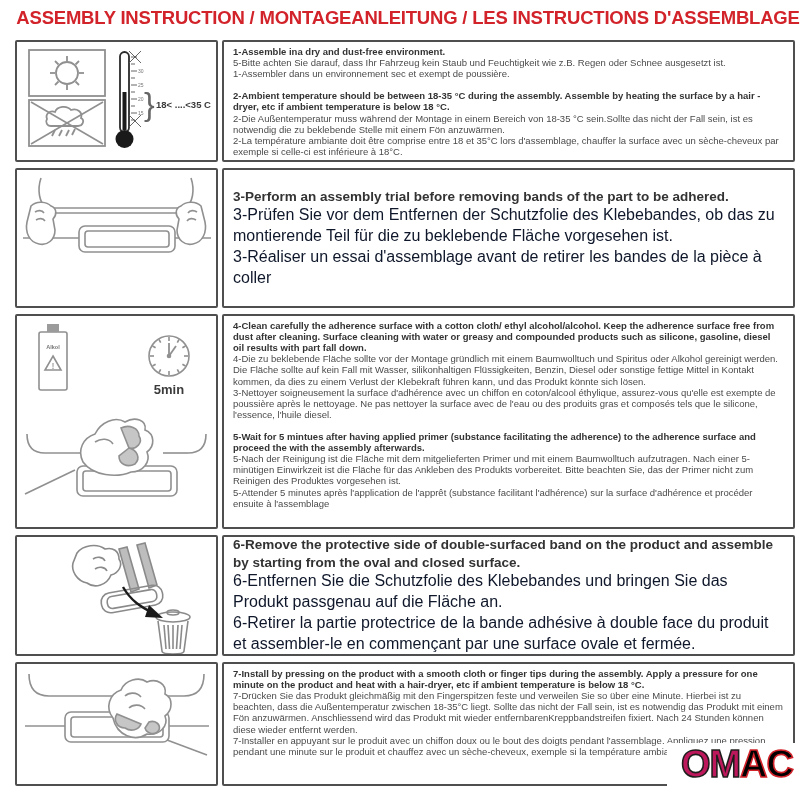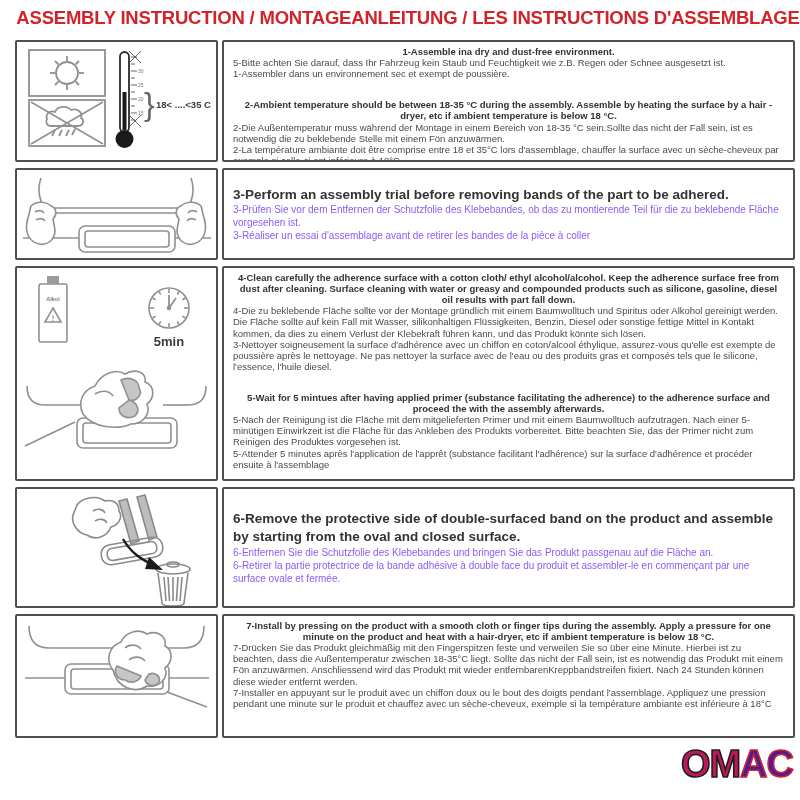--- a/index.html
+++ b/index.html
@@ -12,38 +12,38 @@
     text-align: center; font-size: 18.5px; font-weight: bold;
     letter-spacing: -0.2px; white-space: nowrap; color: #d2232a;
   }
 
   .table { position: absolute; left: 15px; top: 40px; width: 780px;
     display: flex; flex-direction: column; gap: 6px; }
   .row { display: flex; gap: 4px; }
   .cell { border: 2px solid #4f4f4f; border-radius: 2px; background: #fff; }
   .cell-left { width: 203px; flex: none; display: flex; align-items: flex-start; justify-content: center; overflow: hidden; }
   .cell-right { flex: 1; padding: 4px 9px; overflow: hidden; }
-  .r1 { height: 122px; } .r2 { height: 92px; } .r3 { height: 215px; }
+  .r1 { height: 122px; } .r2 { height: 140px; } .r3 { height: 215px; }
   .r4 { height: 121px; } .r5 { height: 124px; }
 
   .t-small p { font-size: 9.5px; line-height: 1.17; color: #4a4a4a; }
-  .t-small p.en { font-weight: bold; color: #333; text-align: center; }
-  .sec + .sec { margin-top: 20px; }
+  .t-small p.en { font-weight: bold; color: #333; }
+  .sec + .sec { margin-top: 11px; }
   .v-center { display: flex; flex-direction: column; justify-content: center; }
-  .t-large p { font-size: 10px; line-height: 1.3; color: #8b5cf6; }
+  .t-large p { font-size: 16px; line-height: 1.3; color: #0f172a; }
   .t-large p.en { font-weight: bold; font-size: 13.5px; color: #333; }
 
   .logo {
     position: absolute; right: 5px; top: 743px; z-index: 5;
     background: #fff; padding: 2px 2px 4px 14px;
     font-size: 38px; font-weight: 800; line-height: 1; letter-spacing: -1px;
     -webkit-text-stroke: 1.6px;
   }
   .logo .lg-black { color: #be185d; -webkit-text-stroke-color: #1d1d1b; }
-  .logo .lg-red { color: #4c1d95; -webkit-text-stroke-color: #d2232a; }
+  .logo .lg-red { color: #000000; -webkit-text-stroke-color: #d2232a; }
 
   svg { display: block; }
   svg text { font-family: "Liberation Sans", sans-serif; }
 </style>
 </head>
 <body>
 
 <div class="page">
 
   <div class="title">ASSEMBLY INSTRUCTION / MONTAGEANLEITUNG / LES INSTRUCTIONS D'ASSEMBLAGE</div>

